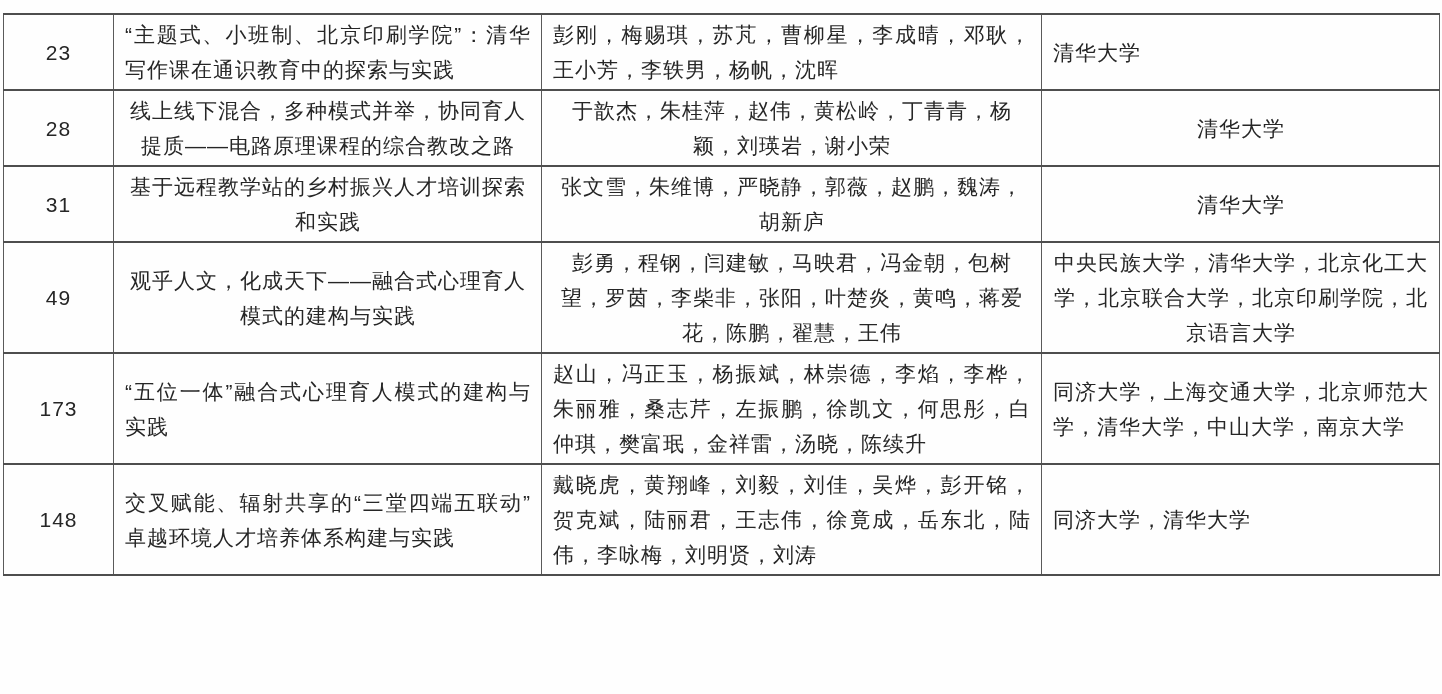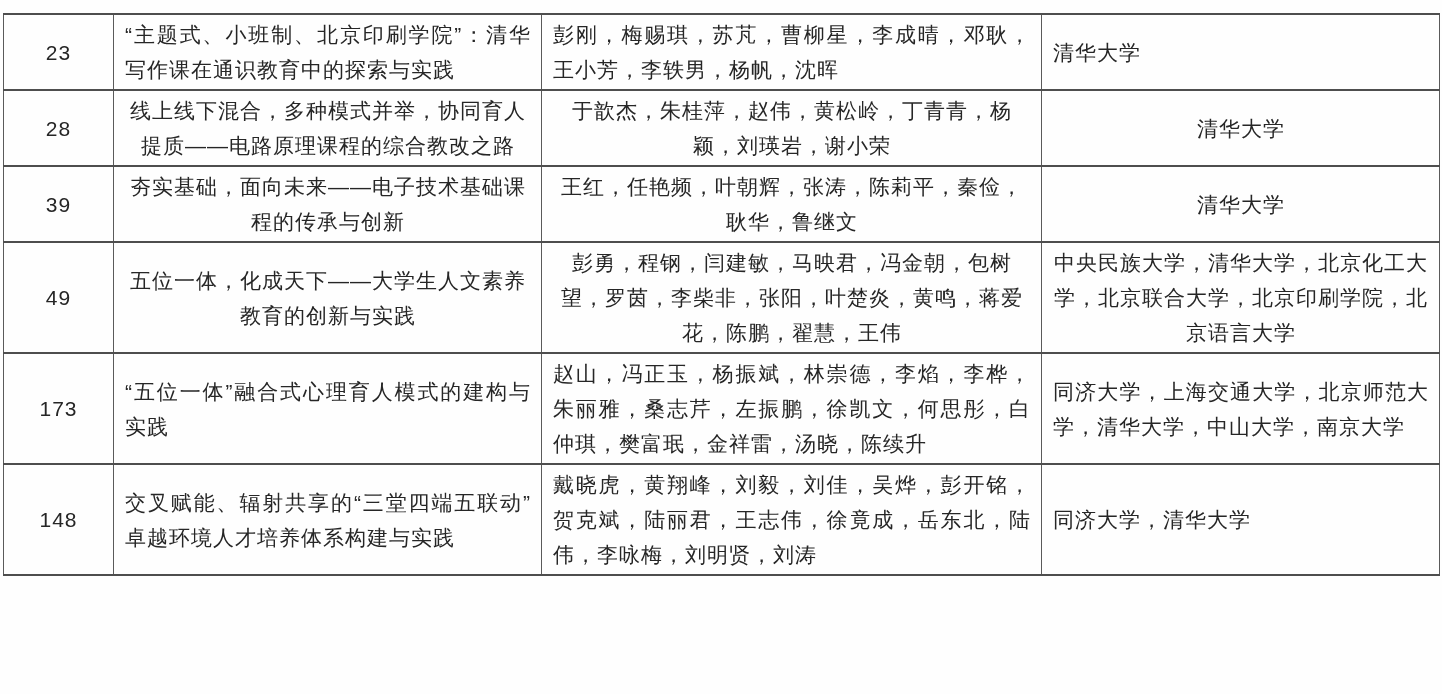--- a/index.html
+++ b/index.html
@@ -65,28 +65,28 @@
         <td class="c-members">彭刚，梅赐琪，苏芃，曹柳星，李成晴，邓耿，王小芳，李轶男，杨帆，沈晖</td>
         <td class="c-univ">清华大学</td>
       </tr>
       <tr class="h2b">
         <td class="c-no">28</td>
         <td class="c-title">线上线下混合，多种模式并举，协同育人提质——电路原理课程的综合教改之路</td>
         <td class="c-members">于歆杰，朱桂萍，赵伟，黄松岭，丁青青，杨颖，刘瑛岩，谢小荣</td>
         <td class="c-univ">清华大学</td>
       </tr>
       <tr class="h2b">
-        <td class="c-no">39</td>
-        <td class="c-title">夯实基础，面向未来——电子技术基础课程的传承与创新</td>
-        <td class="c-members">王红，任艳频，叶朝辉，张涛，陈莉平，秦俭，耿华，鲁继文</td>
+        <td class="c-no">31</td>
+        <td class="c-title">基于远程教学站的乡村振兴人才培训探索和实践</td>
+        <td class="c-members">张文雪，朱维博，严晓静，郭薇，赵鹏，魏涛，胡新庐</td>
         <td class="c-univ">清华大学</td>
       </tr>
       <tr class="h3">
         <td class="c-no">49</td>
-        <td class="c-title">五位一体，化成天下——大学生人文素养教育的创新与实践</td>
+        <td class="c-title">观乎人文，化成天下——融合式心理育人模式的建构与实践</td>
         <td class="c-members">彭勇，程钢，闫建敏，马映君，冯金朝，包树望，罗茵，李柴非，张阳，叶楚炎，黄鸣，蒋爱花，陈鹏，翟慧，王伟</td>
         <td class="c-univ">中央民族大学，清华大学，北京化工大学，北京联合大学，北京印刷学院，北京语言大学</td>
       </tr>
       <tr class="h3b">
         <td class="c-no">173</td>
         <td class="c-title">“五位一体”融合式心理育人模式的建构与实践</td>
         <td class="c-members">赵山，冯正玉，杨振斌，林崇德，李焰，李桦，朱丽雅，桑志芹，左振鹏，徐凯文，何思彤，白仲琪，樊富珉，金祥雷，汤晓，陈续升</td>
         <td class="c-univ">同济大学，上海交通大学，北京师范大学，清华大学，中山大学，南京大学</td>
       </tr>
       <tr class="h3c">

